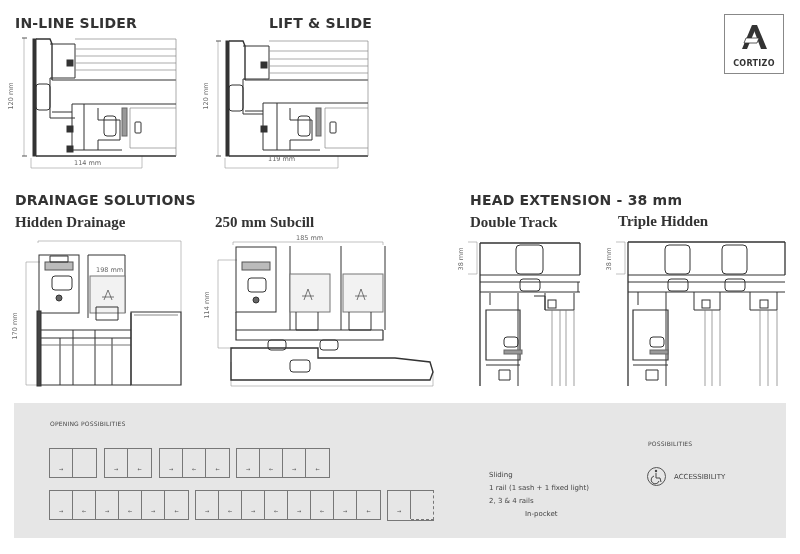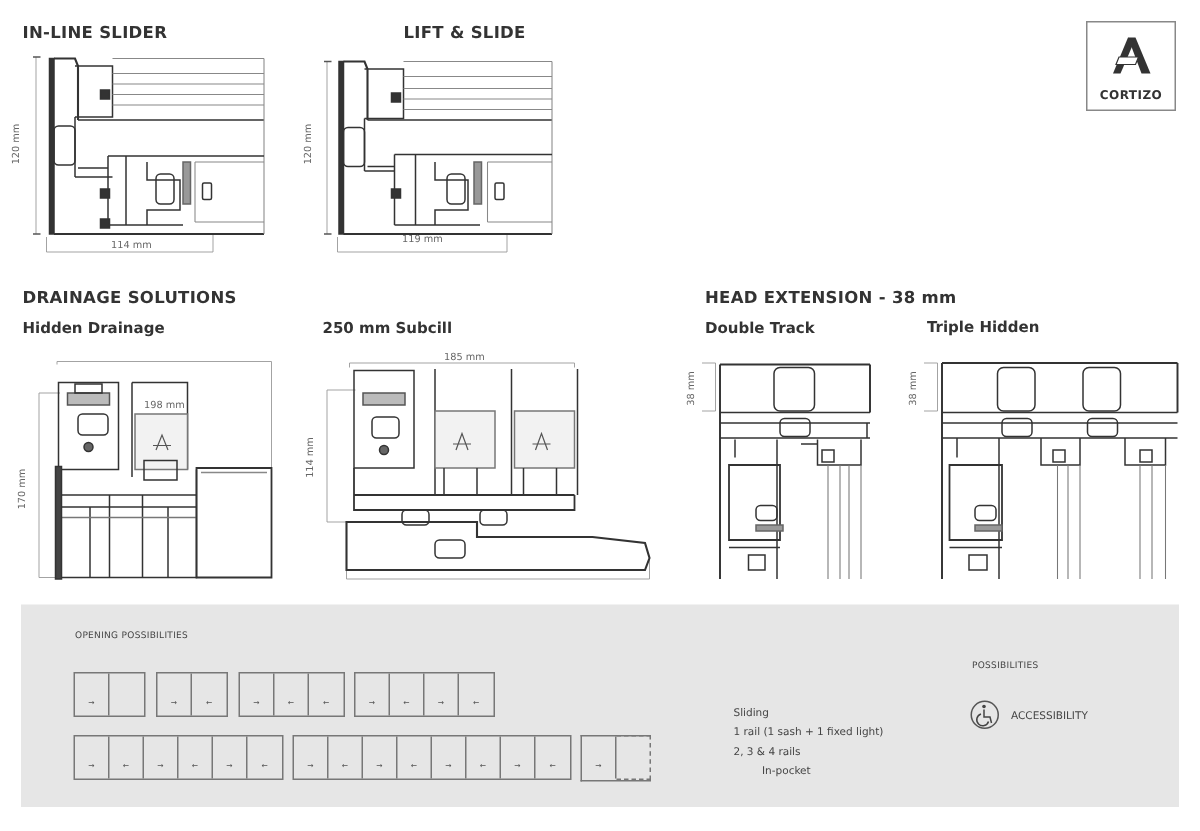--- a/index.html
+++ b/index.html
@@ -1,20 +1,20 @@
 <!DOCTYPE html>
 <html><head>
 <meta charset="utf-8">
 <style>
   * { box-sizing: border-box; margin: 0; padding: 0; }
   html, body { width: 800px; height: 554px; background: #ffffff; overflow: hidden; }
   body { position: relative; font-family: "DejaVu Sans", sans-serif; color: #3a3a3a; }
   .abs { position: absolute; }
-  .h-caps { font-size: 11px; font-weight: bold; letter-spacing: 0.2px; color: #333; white-space: nowrap; }
-  .h-sub { font-size: 10px; font-weight: bold; color: #333; white-space: nowrap; }
+  .h-caps { font-size: 14px; font-weight: bold; letter-spacing: 0.2px; color: #333; white-space: nowrap; }
+  .h-sub { font-size: 15px; font-weight: bold; color: #333; white-space: nowrap; font-family: Liberation Serif, serif; }
   .dim { font-size: 6.5px; color: #666; white-space: nowrap; font-family: "DejaVu Sans", sans-serif; }
   .dim-v { transform: rotate(-90deg); transform-origin: center center; }
   svg { position: absolute; overflow: visible; }
   .logo-box { position: absolute; left: 724px; top: 14px; width: 60px; height: 60px; border: 1px solid #888; background: #fff; }
   .logo-text { position: absolute; left: 0; right: 0; top: 44px; text-align: center; font-size: 8px; font-weight: bold; color: #333; letter-spacing: 0.3px; }
   .panel { position: absolute; left: 14px; top: 403px; width: 772px; height: 135px; background: #e6e6e6; }
   .panel-title { position: absolute; font-size: 6px; color: #444; letter-spacing: 0.2px; white-space: nowrap; }
   .group { position: absolute; display: flex; border: 1px solid #777; background: transparent; }
   .cell { width: 23px; height: 28px; border-right: 1px solid #777; position: relative; }
   .cell:last-child { border-right: none; }
@@ -285,21 +285,21 @@
 <div class="group" style="left:387px; top:490px; border-right:none;">
   <div class="cell" style="border-right:1px solid #777;">
       <span class="arrow">→</span>
     </div>
   <div class="cell dashed" style="margin-top:-1px; height:30px;"></div>
 </div>
 
 <div class="info-line" style="left:489px; top:471px;">Sliding</div>
 <div class="info-line" style="left:489px; top:484px;">1 rail (1 sash + 1 fixed light)</div>
 <div class="info-line" style="left:489px; top:497px;">2, 3 &amp; 4 rails</div>
-<div class="info-line" style="left:472px; top:510px;padding-left:36px;">In-pocket</div>
+<div class="info-line" style="left:489px; top:510px;padding-left:36px;">In-pocket</div>
 
 <div class="panel-title" style="left:648px; top:440px;">POSSIBILITIES</div>
 <div class="acc-icon">
   <svg style="left:2px; top:1px;" width="14" height="16" viewBox="0 0 14 16">
     <circle cx="6" cy="2" r="1.2" fill="#444"></circle>
     <path d="M6 4 L6 9 L10 9 L11 13 M4 7 A4 4 0 1 0 9 12" fill="none" stroke="#444" stroke-width="1"></path>
   </svg>
 </div>
 <div class="info-line" style="left:674px; top:473px;">ACCESSIBILITY</div>
 

